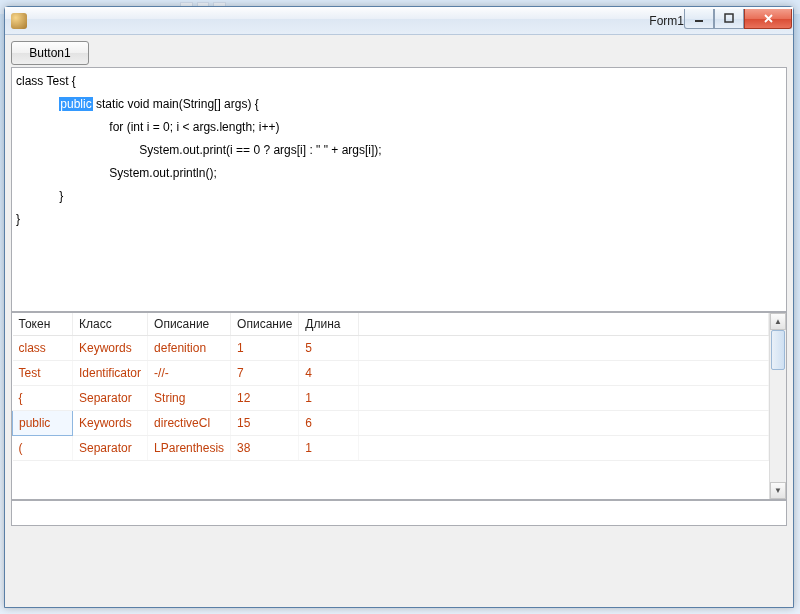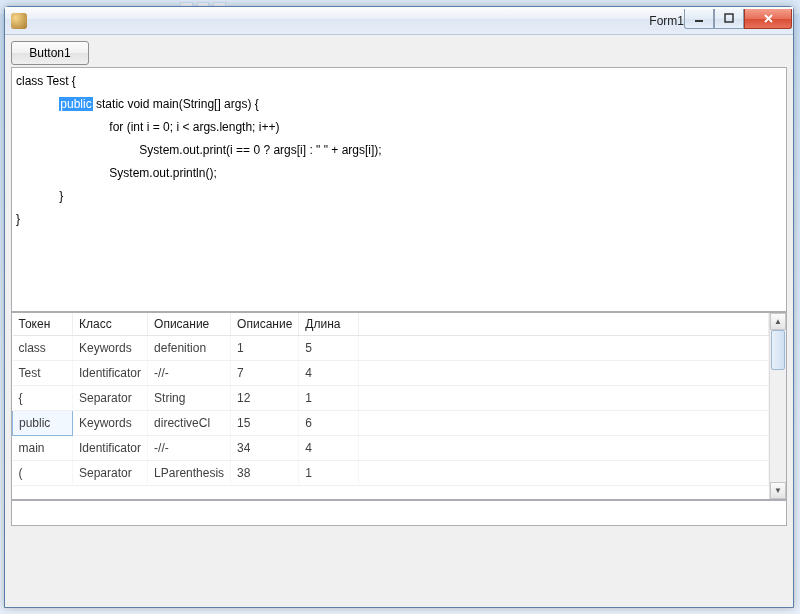--- a/index.html
+++ b/index.html
@@ -135,21 +135,21 @@
     padding:4px 6px;
     position:sticky;
     top:0;
     color:#222;
     height:18px;
   }
   table.grid td {
     border-bottom:1px solid #f0f0f0;
     border-right:1px solid #f6f6f6;
     padding:5px 6px;
-    color:#404040;
+    color:#c2410c;
     height:18px;
     margin-left:8px;
   }
   table.grid td.selected {
     border:1px solid #8fb7e0;
     background:#f2f8ff;
   }
   .vscroll {
     width:17px;
     background:#f0f0f0;
@@ -267,28 +267,20 @@
               </tr>
               <tr>
                 <td class="colw-0 selected">public</td>
                 <td class="colw-1">Keywords</td>
                 <td class="colw-2">directiveCl</td>
                 <td class="colw-3">15</td>
                 <td class="colw-4">6</td>
                 <td></td>
               </tr>
               <tr>
-                <td class="colw-0">main</td>
-                <td class="colw-1">Identificator</td>
-                <td class="colw-2">-//-</td>
-                <td class="colw-3">34</td>
-                <td class="colw-4">4</td>
-                <td></td>
-              </tr>
-              <tr>
                 <td class="colw-0">(</td>
                 <td class="colw-1">Separator</td>
                 <td class="colw-2">LParenthesis</td>
                 <td class="colw-3">38</td>
                 <td class="colw-4">1</td>
                 <td></td>
               </tr>
             </tbody>
         </table>
       </div>

